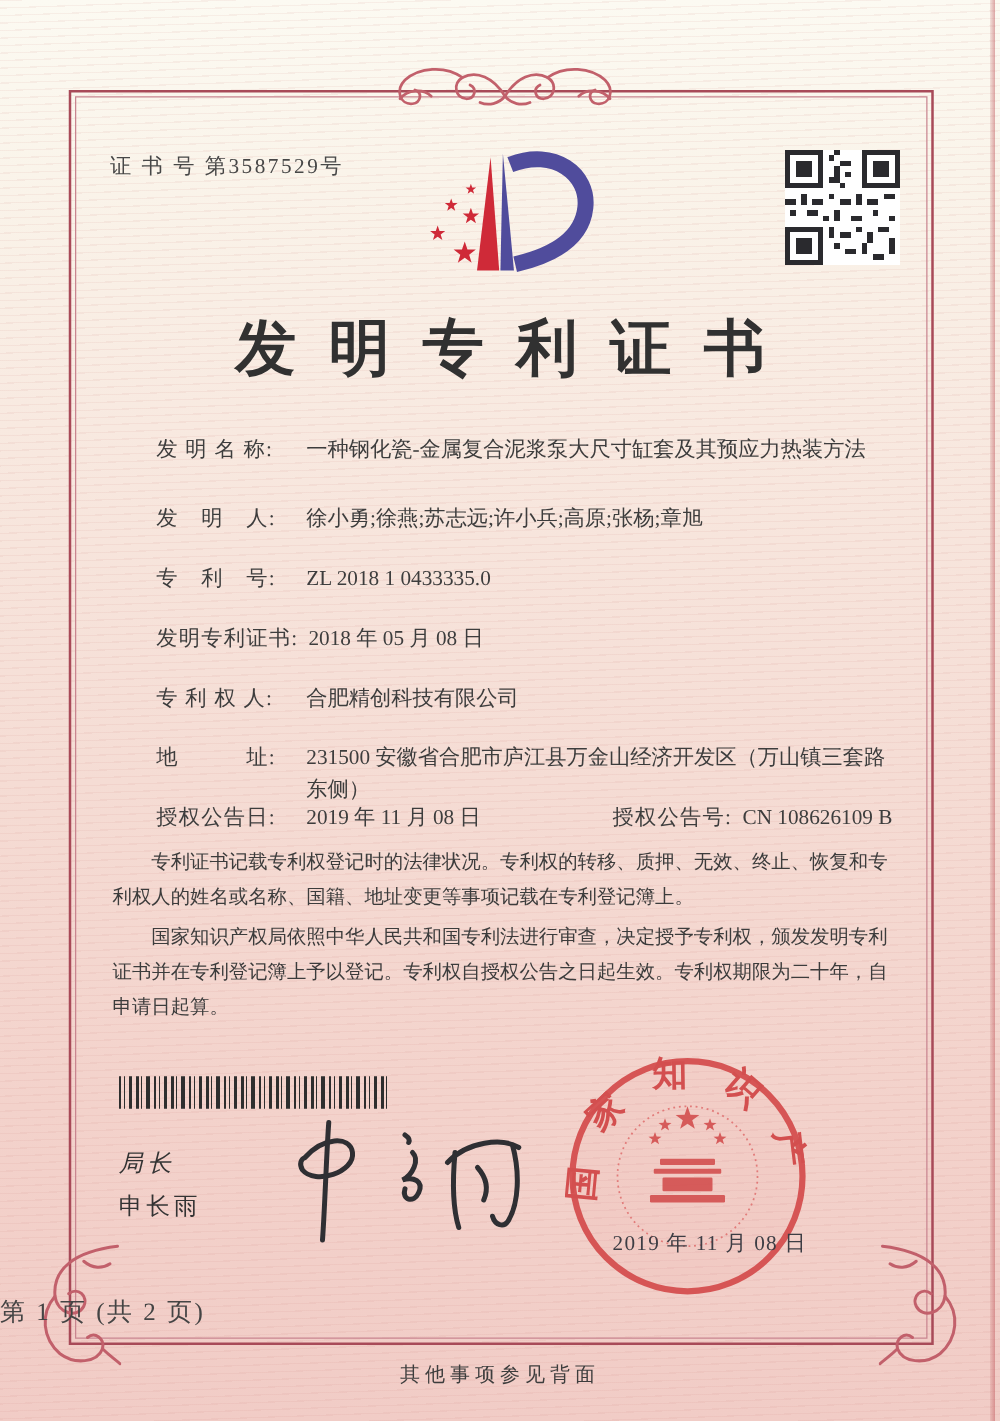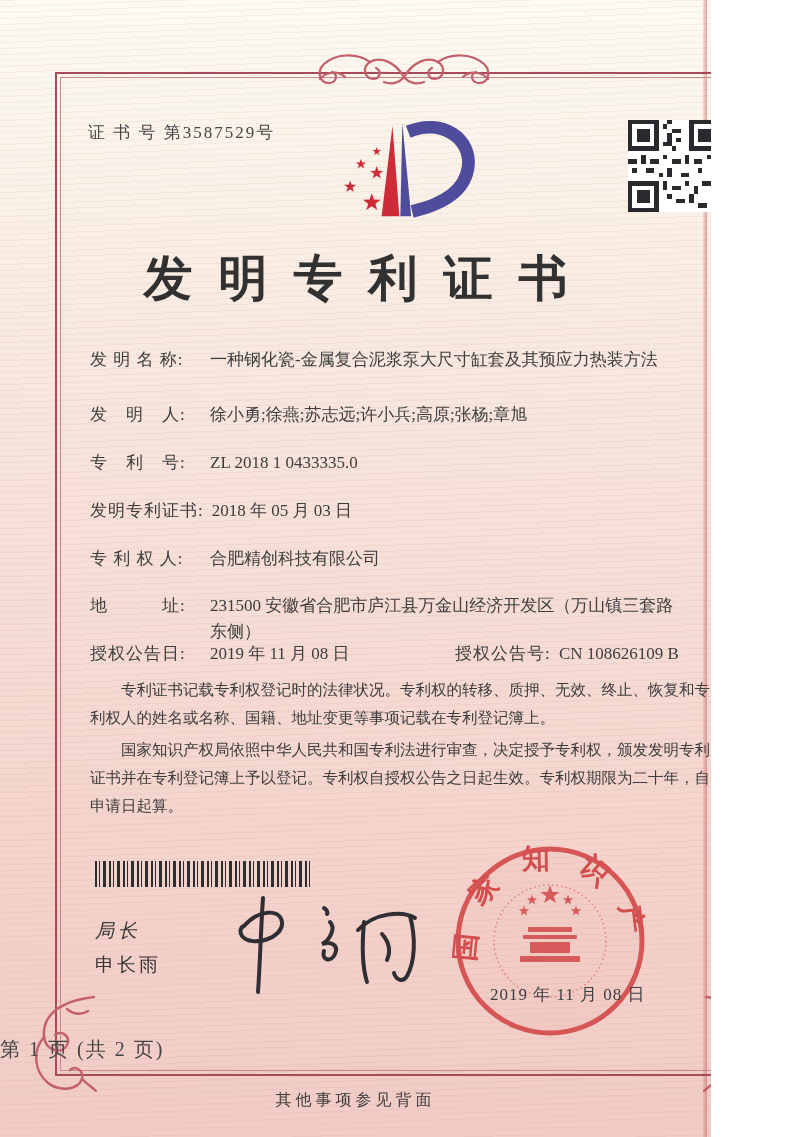--- a/index.html
+++ b/index.html
@@ -1,36 +1,36 @@
 <!DOCTYPE html>
 <html><head>
 <meta charset="utf-8">
 <style>
   html,body{margin:0;padding:0;background:#ffffff;}
   .page{
-    position:relative;width:711px;height:1137px;overflow:hidden;
+    position:relative;width:800px;height:1137px;overflow:hidden;
     font-family:"Liberation Serif","DejaVu Serif",serif;color:#3a3a3a;
     background:linear-gradient(180deg,#fcfaf2 0%,#faf4ea 12%,#f8e9e0 30%,#f5dcd4 55%,#f3d2cb 78%,#f1ccc6 100%);
   }
   .page::before{
     content:"";position:absolute;inset:0;pointer-events:none;
     background:repeating-linear-gradient(178deg,rgba(205,130,125,0.10) 0 1px,rgba(255,255,255,0) 1px 6px);
   }
   .photo-edge{position:absolute;top:0;bottom:0;right:4px;width:4px;
     background:linear-gradient(90deg,rgba(190,85,90,.15),rgba(190,85,90,.5));}
   .frame{position:absolute;left:55px;top:72px;width:688px;height:1000px;border:2px solid #a84a58;}
   .frame::after{content:"";position:absolute;inset:3px;border:1px solid #c98590;}
   .abs{position:absolute;}
   .cert-no{left:88px;top:121px;font-size:17px;letter-spacing:2px;color:#474747;}
   .logo{left:333px;top:110px;width:178px;height:128px;}
   .qr{left:628px;top:120px;width:92px;height:92px;}
   .title{left:0;right:0;top:246px;text-align:center;font-size:49px;font-weight:600;
     letter-spacing:26px;text-indent:26px;color:#313131;}
   .field{left:90px;width:640px;font-size:17px;color:#3d3d3d;line-height:1.5;}
-  .field .lbl{display:inline-block;min-width:112px;vertical-align:top;letter-spacing:1px;}
+  .field .lbl{display:inline-block;min-width:112px;vertical-align:top;letter-spacing:1px;margin-left:35px;}
   .field .val{display:inline-block;vertical-align:top;max-width:480px;margin-left:8px;}
   .pair2{position:absolute;left:365px;top:0;}
   .paras{left:90px;top:676px;width:630px;font-size:15.5px;line-height:1.8;color:#3c3c3c;}
   .paras p{margin:0 0 4px 0;text-indent:2em;}
   .barcode{left:95px;top:861px;width:215px;height:26px;
     background:repeating-linear-gradient(90deg,#2e2e2e 0 2px,transparent 2px 4px,#2e2e2e 4px 5px,transparent 5px 8px,#2e2e2e 8px 11px,transparent 11px 14px);}
   .director-label{left:95px;top:918px;font-size:19px;letter-spacing:4px;color:#333;font-style:italic;}
   .director-name{left:95px;top:952px;font-size:19px;letter-spacing:3px;color:#333;}
   .signature{left:218px;top:886px;width:205px;height:112px;}
   .seal{left:452px;top:843px;width:196px;height:196px;}
@@ -124,21 +124,21 @@
   <div class="abs field" style="top:347px;">
     <span class="lbl">发 明 名 称:</span><span class="val">一种钢化瓷-金属复合泥浆泵大尺寸缸套及其预应力热装方法</span>
   </div>
   <div class="abs field" style="top:402px;">
     <span class="lbl">发　明　人:</span><span class="val">徐小勇;徐燕;苏志远;许小兵;高原;张杨;章旭</span>
   </div>
   <div class="abs field" style="top:450px;">
     <span class="lbl">专　利　号:</span><span class="val">ZL 2018 1 0433335.0</span>
   </div>
   <div class="abs field" style="top:498px;">
-    <span class="lbl">发明专利证书:</span><span class="val">2018 年 05 月 03 日</span>
+    <span class="lbl">发明专利证书:</span><span class="val">2018 年 05 月 08 日</span>
   </div>
   <div class="abs field" style="top:546px;">
     <span class="lbl">专 利 权 人:</span><span class="val">合肥精创科技有限公司</span>
   </div>
   <div class="abs field" style="top:593px;">
     <span class="lbl">地　　　址:</span><span class="val" style="max-width:470px;">231500 安徽省合肥市庐江县万金山经济开发区（万山镇三套路东侧）</span>
   </div>
   <div class="abs field" style="top:641px;">
     <span class="lbl">授权公告日:</span><span class="val">2019 年 11 月 08 日</span>
     <span class="pair2">

